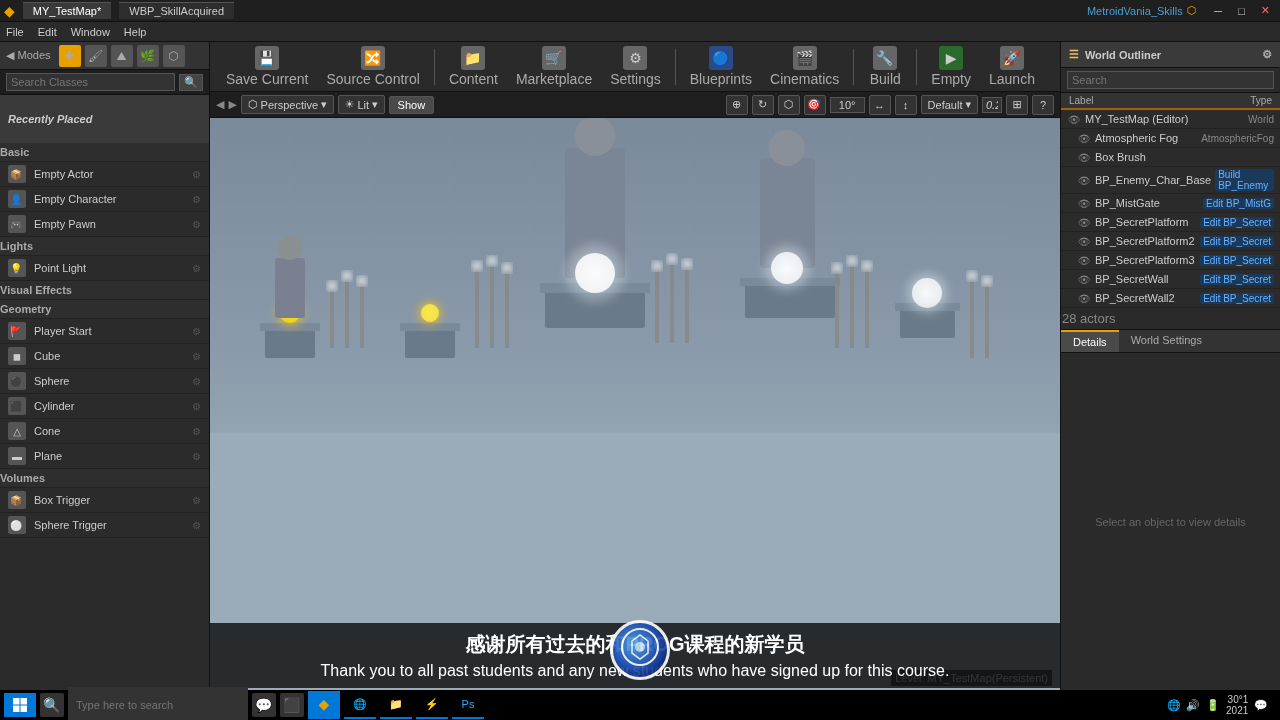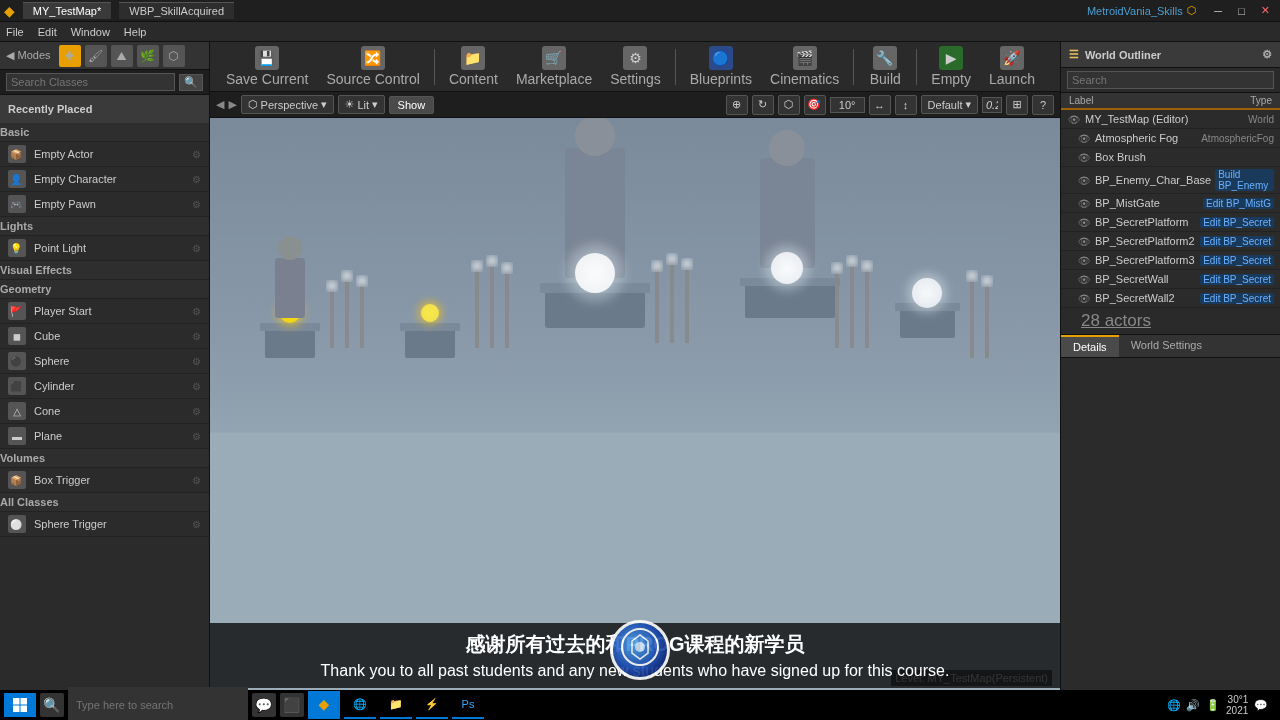--- a/index.html
+++ b/index.html
@@ -22,21 +22,21 @@
     
     #left-panel { width: 210px; background: #2b2b2b; border-right: 1px solid #111; display: flex; flex-direction: column; }
     #modes-bar { background: #333; height: 28px; display: flex; align-items: center; padding: 0 6px; border-bottom: 1px solid #111; font-size: 11px; color: #aaa; gap: 4px; }
     #modes-bar .mode-icon { width: 22px; height: 22px; background: #555; border-radius: 2px; display: flex; align-items: center; justify-content: center; cursor: pointer; font-size: 12px; }
     #modes-bar .mode-icon.active { background: #e8a000; }
 
     #class-search { display: flex; align-items: center; background: #1e1e1e; border-bottom: 1px solid #111; padding: 3px 6px; gap: 4px; }
     #class-search input { background: #333; border: 1px solid #555; color: #ccc; font-size: 11px; padding: 2px 4px; flex: 1; outline: none; }
     .search-btn { background: #444; border: 1px solid #555; color: #ccc; padding: 1px 4px; cursor: pointer; font-size: 11px; }
 
-    #placed-label { background: #3a3a3a; padding: 8px 8px; font-size: 11px; color: #ccc; font-weight: bold; display: flex; align-items: center; gap: 4px; }
+    #placed-label { background: #3a3a3a; padding: 18px 8px; font-size: 11px; color: #ccc; font-weight: bold; display: flex; align-items: center; gap: 4px; font-style: italic; }
 
     .category-header { background: #2e2e2e; padding: 3px 0; font-size: 11px; color: #aaa; font-weight: bold; border-bottom: 1px solid #222; cursor: pointer; }
 
     .place-item { display: flex; align-items: center; padding: 3px 8px; gap: 8px; cursor: pointer; border-bottom: 1px solid #222; }
     .place-item .item-icon { width: 18px; height: 18px; background: #555; border-radius: 2px; display: flex; align-items: center; justify-content: center; font-size: 10px; flex-shrink: 0; }
     .place-item .item-name { font-size: 11px; color: #ccc; flex: 1; }
     .place-item .item-settings { color: #555; font-size: 10px; }
 
     
     #center-area { flex: 1; display: flex; flex-direction: column; }
@@ -71,21 +71,21 @@
     #outliner-cols { display: flex; background: #333; border-bottom: 2px solid #a16207; padding: 2px 8px; }
     #outliner-cols span { font-size: 10px; color: #aaa; }
     #outliner-cols .type-col { margin-left: auto; }
 
     .outliner-item { display: flex; align-items: center; padding: 2px 6px; border-bottom: 1px solid #222; cursor: pointer; gap: 4px; }
     .outliner-item .vis-icon { width: 14px; height: 14px; display: flex; align-items: center; justify-content: center; font-size: 10px; color: #888; flex-shrink: 0; }
     .outliner-item .item-label { font-size: 11px; color: #ccc; flex: 1; }
     .outliner-item .item-type { font-size: 10px; color: #888; }
     .outliner-item .item-type.edit { background: #1a3a5c; color: #6ab0ff; padding: 0 3px; border-radius: 2px; font-size: 10px; cursor: pointer; }
 
-    #actors-count { padding: 3px 20px; background: #2a2a2a; font-size: 17px; color: #888; border-bottom: 1px solid #111; text-decoration: underline; }
+    #actors-count { padding: 3px 1px; background: #2a2a2a; font-size: 13px; color: #888; border-bottom: 1px solid #111; }
 
     #details-world-tabs { display: flex; background: #333; border-bottom: 1px solid #111; }
     .details-tab { padding: 4px 12px; font-size: 11px; cursor: pointer; color: #aaa; }
     .details-tab.active { background: #4a4a4a; color: #fff; border-top: 2px solid #e8a000; }
 
     #details-content { flex: 1; background: #2a2a2a; display: flex; align-items: center; justify-content: center; }
     #details-content p { font-size: 11px; color: #666; text-align: center; }
 
     
     #bottom-area { height: 208px; background: #1e1e1e; border-top: 2px solid #111; display: flex; flex-direction: column; }
@@ -233,21 +233,20 @@
     </div>
 
     <div class="category-header">Volumes</div>
 
     <div class="place-item">
       <div class="item-icon">📦</div>
       <span class="item-name">Box Trigger</span>
       <span class="item-settings">⚙</span>
     </div>
 
-    <div class="category-header">All Classes</div>
 
     <div class="place-item">
       <div class="item-icon">⚪</div>
       <span class="item-name">Sphere Trigger</span>
       <span class="item-settings">⚙</span>
     </div>
   </div>
 
   <div id="center-area">
 
@@ -543,20 +542,23 @@
       <span class="item-type edit">Edit BP_Secret</span>
     </div>
 
     <div id="actors-count">28 actors</div>
 
     <div id="details-world-tabs">
       <div class="details-tab active">Details</div>
       <div class="details-tab">World Settings</div>
     </div>
 
+    <div id="details-content">
+      <p>Select an object to view details</p>
+    </div>
 
   </div>
 </div>
 
 <div id="bottom-area" style="position:relative;">
 
   <div id="content-browser-header">
     <span style="color:#e8c060;">📂</span>
     <span>Content Browser</span>
     <span style="margin-left:auto;color:#aaa;cursor:pointer;">⚙</span>

